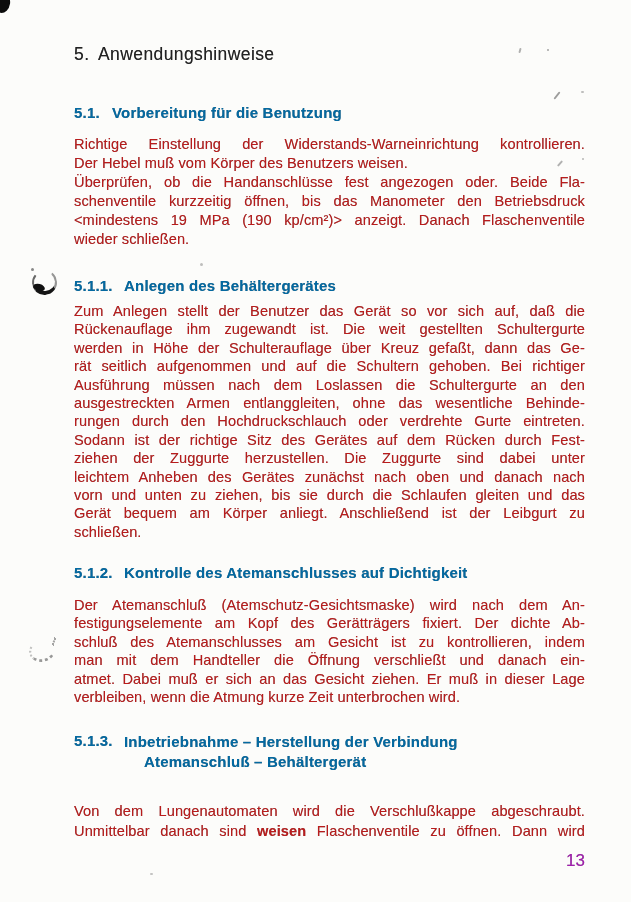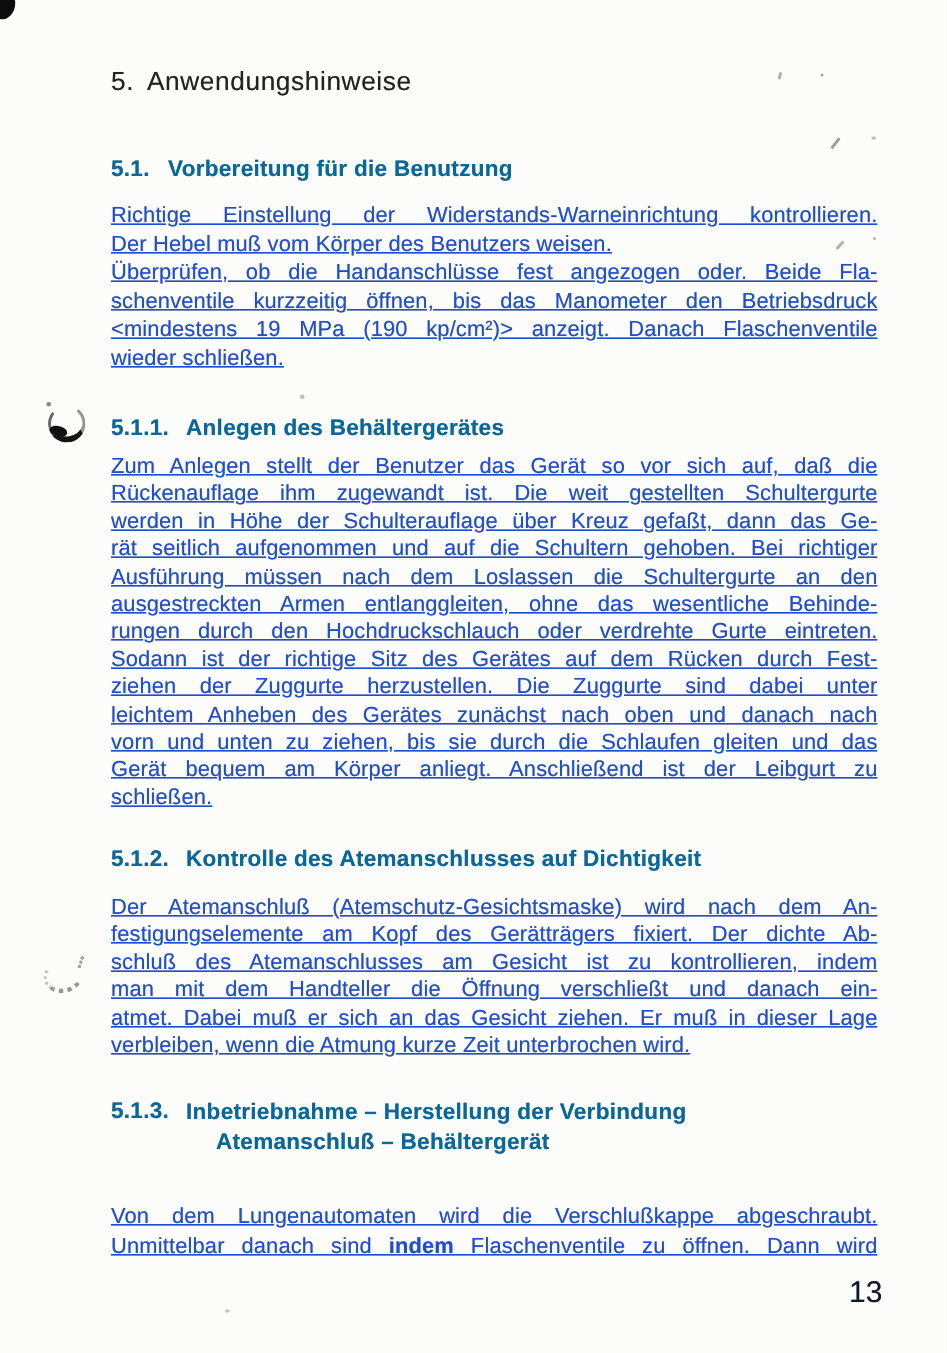--- a/index.html
+++ b/index.html
@@ -30,36 +30,35 @@
     font-weight:bold;font-size:15px;color:#0369a1;
     letter-spacing:.2px;
     text-shadow:0 0 .4px rgba(20,20,20,.5);
   }
   .sec .num{flex:none;}
   .numw-s{width:38px;}
   .numw-l{width:50px;}
   .sec .ttl{flex:1;}
   .sec .ttl .tline{line-height:19.5px;}
   .para{
-    font-size:14.6px;color:#1d4ed8;
+    font-size:14.6px;color:#b91c1c;
     letter-spacing:.1px;
     text-shadow:0 0 .45px rgba(45,45,45,.5);
-    text-decoration:underline;
   }
   .para .ln{
     height:18.4px;line-height:18.4px;
     overflow:hidden;white-space:normal;
   }
   .lh19 .ln{height:19px;line-height:19px;}
   .lh195 .ln{height:19.5px;line-height:19.5px;}
   .just{text-align:justify;text-align-last:justify;}
   .b{font-weight:bold;}
   .pagenum{
     top:851px;left:566px;
-    font-size:20px;color:#0f172a;
+    font-size:17px;color:#a21caf;
     text-shadow:0 0 .45px rgba(45,45,45,.5);
   }
   
   .corner-blob{
     left:-5px;top:-6px;width:15px;height:19px;
     background:#0c0c0c;
     border-radius:0 60% 70% 45%;
     transform:rotate(8deg);
   }
   .crescent-dark{left:31px;top:268px;width:28px;height:28px;}
@@ -183,19 +182,19 @@
   <div class="abs col sec" style="top:732px;">
     <span class="num numw-l">5.1.3.</span>
     <span class="ttl">
       <span class="tline" style="display:block;">Inbetriebnahme – Herstellung der Verbindung</span>
       <span class="tline" style="display:block;margin-left:20px;">Atemanschluß – Behältergerät</span>
     </span>
   </div>
   <div class="abs col para lh195" style="top:802px;">
     <div class="ln just">Von dem Lungenautomaten wird die Verschlußkappe abgeschraubt.</div>
     <div class="ln just">
-      <span>Unmittelbar danach sind </span><span class="b">indem</span><span> Flaschenventile zu öffnen. Dann wird</span>
+      <span>Unmittelbar danach sind </span><span class="b">weisen</span><span> Flaschenventile zu öffnen. Dann wird</span>
     </div>
   </div>
 
   <div class="abs pagenum">13</div>
 
 </div>
 
 </body></html>

